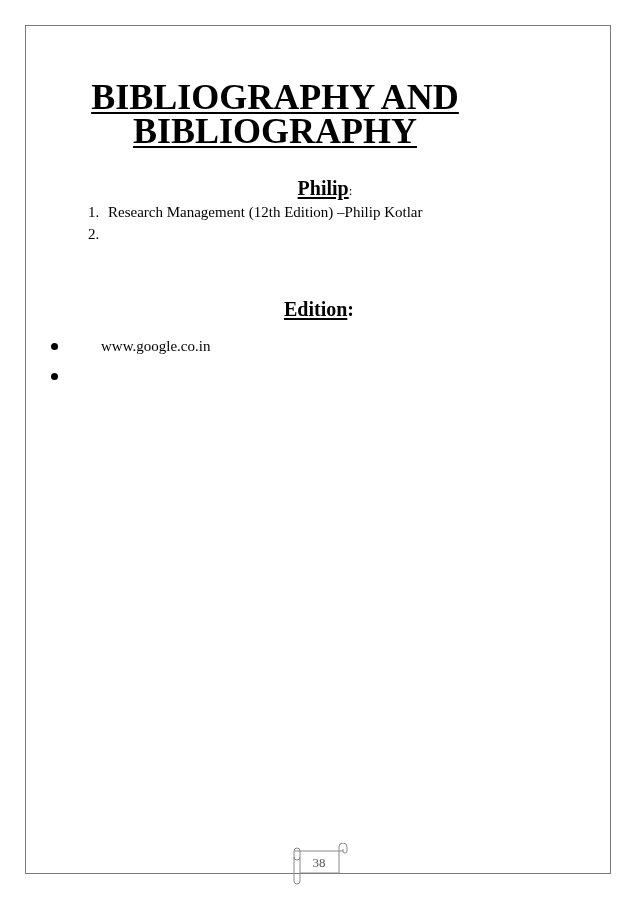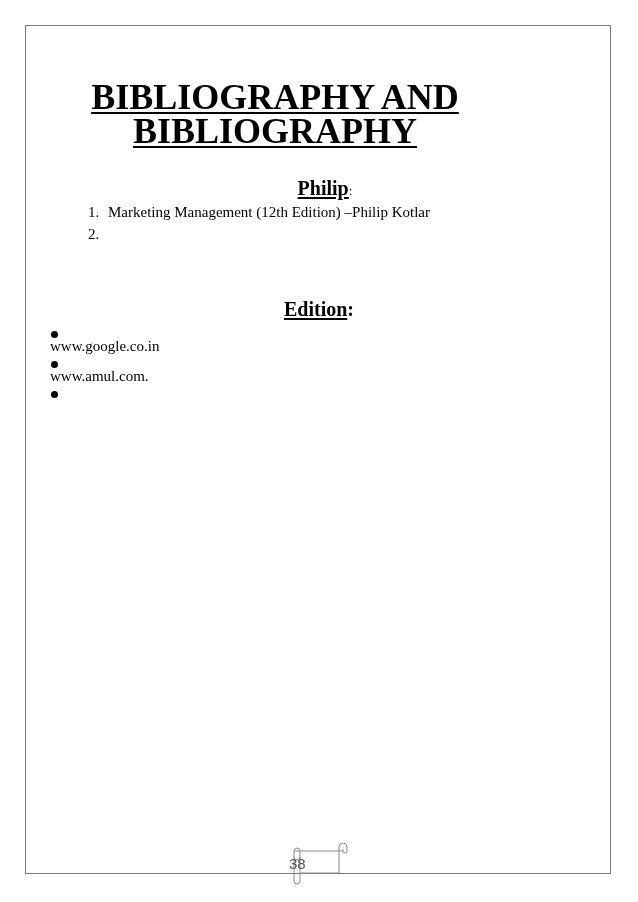--- a/index.html
+++ b/index.html
@@ -10,56 +10,52 @@
   .title.l2 { top: 114px; }
   .section-head { position: absolute; left: 0; width: 638px; text-align: center; font-weight: bold; font-size: 20px; line-height: 24px; }
   .section-head .u { text-decoration: underline; text-decoration-thickness: 1.5px; text-underline-offset: 2px; }
   .section-head .colon-small { font-size: 13px; font-weight: normal; }
   .books-head { top: 176px; left: 6px; }
   .web-head { top: 297px; left: 0; }
   .book-list { position: absolute; left: 88px; top: 201px; margin: 0; padding: 0; list-style: none; font-size: 15px; line-height: 22px; }
   .book-list li { display: flex; }
   .book-list .num { width: 14px; margin-right: 6px; }
   .web-list { position: absolute; left: 50px; top: 331px; margin: 0; padding: 0; list-style: none; font-size: 15px; }
-  .web-list li { display: flex; height: 30px; flex-direction: column; }
+  .web-list li { display: flex; align-items: center; height: 30px; }
   .web-list .bullet { width: 7px; height: 7px; border-radius: 50%; background: #000; margin-left: 1px; margin-right: 43px; }
   .web-list .link { color: #1a1aa6; text-decoration: underline; }
   .footer-scroll { position: absolute; left: 289px; top: 843px; width: 60px; height: 42px; }
-  .page-num { position: absolute; left: 0; top: 12px; width: 60px; font-family: Liberation Sans, sans-serif; font-size: 15px; color: #555; }
+  .page-num { position: absolute; left: 0; top: 12px; width: 60px; text-align: center; font-family: Liberation Serif, serif; font-size: 13px; color: #555; }
 </style>
 </head>
 <body>
 
 <div class="page-border"></div>
 
 <div class="title l1">BIBLIOGRAPHY AND</div>
 <div class="title l2">BIBLIOGRAPHY</div>
 
 <div class="section-head books-head"><span class="u">Philip</span><span class="colon-small">:</span></div>
 
 <ol class="book-list">
   <li>
       <span class="num">1.</span>
-      <span>Marketing Management (12th Edition) –Philip Kotlar</span>
+      <span>Research Management (12th Edition) –Philip Kotlar</span>
     </li>
   <li>
       <span class="num">2.</span>
     </li>
 </ol>
 
 <div class="section-head web-head"><span class="u">Edition</span><span>:</span></div>
 
 <ul class="web-list">
   <li>
       <span class="bullet"></span>
       <span>www.google.co.in</span>
-    </li>
-  <li>
-      <span class="bullet"></span>
-      <span>www.amul.com.</span>
     </li>
   <li>
       <span class="bullet"></span>
     </li>
 </ul>
 
 <div class="footer-scroll">
   <svg width="60" height="42" viewBox="0 0 60 42">
     <g fill="none" stroke="#8a8a8a" stroke-width="1">
       <path d="M5 8 H50 V30 H11"></path>

